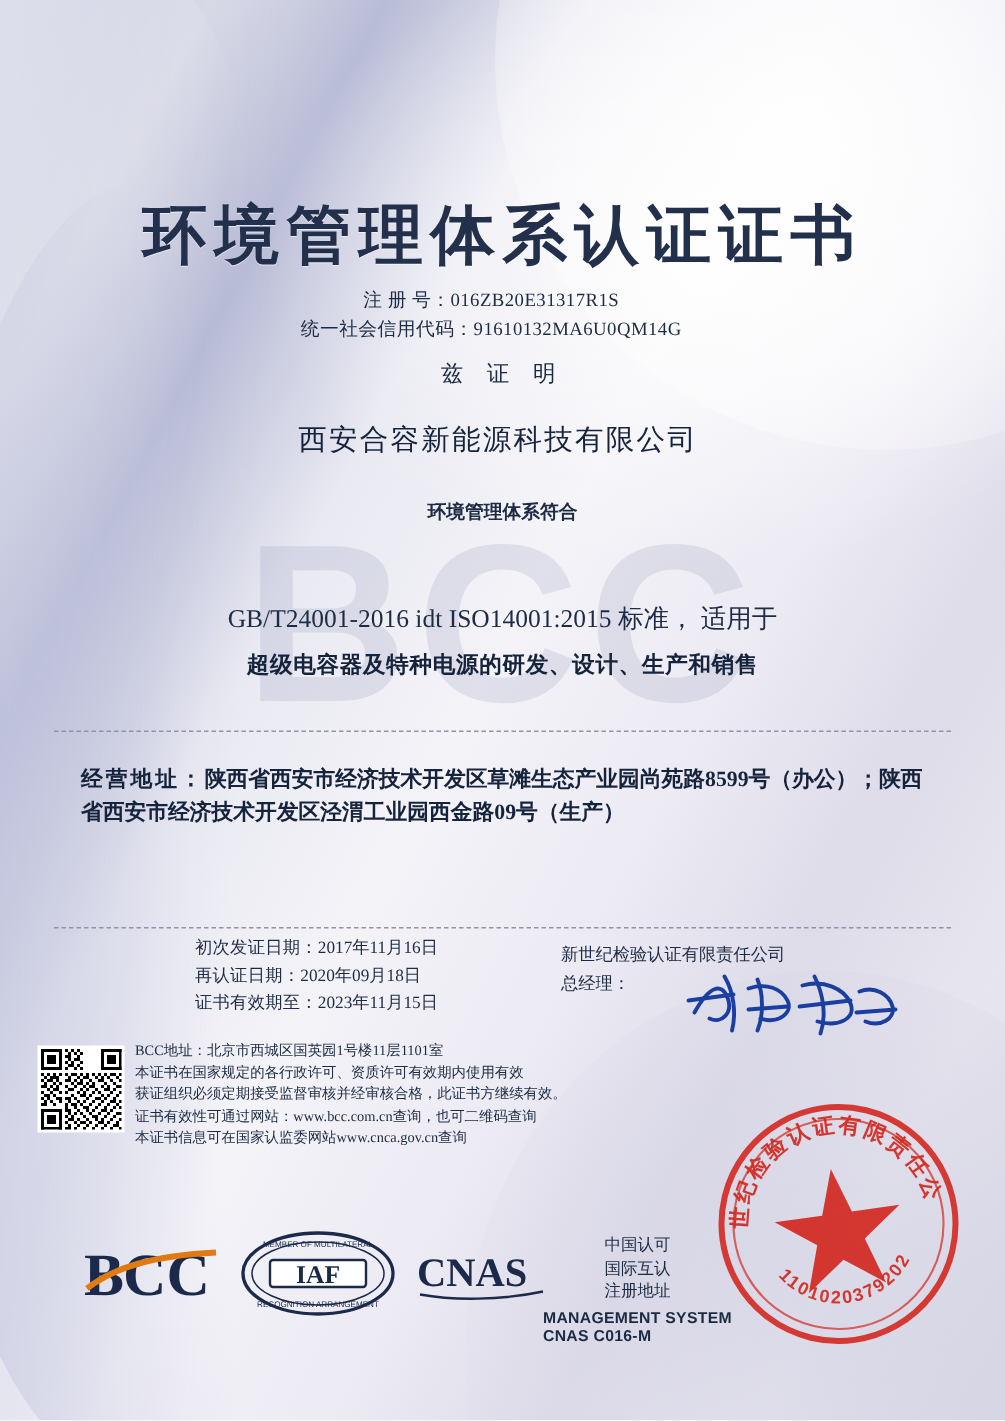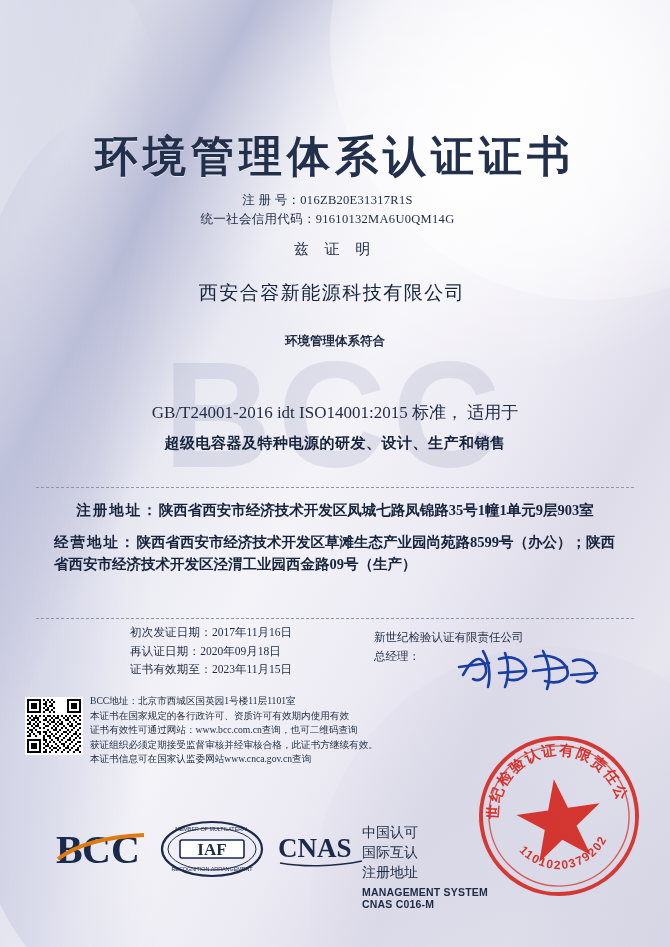--- a/index.html
+++ b/index.html
@@ -155,21 +155,21 @@
     height:72px;
   }
   .logo-bcc { position:absolute; left:56px; top:8px; }
   .logo-iaf  { position:absolute; left:160px; top:2px; }
   .logo-cnas { position:absolute; left:278px; top:6px; }
   .cnas-text {
     position:absolute; left:362px; top:6px;
     font-family:"Liberation Sans", sans-serif;
     color:#1b2a42;
   }
-  .cnas-cn { font-size:14px; line-height:1.42; }
+  .cnas-cn { font-size:11px; line-height:1.42;text-align:center; }
   .cnas-en { font-size:10.5px; font-weight:bold; margin-top:3px; letter-spacing:0.2px;}
   .cnas-code { font-size:10.5px; font-weight:bold; letter-spacing:0.2px;}
   .nowrap { white-space:nowrap; }
 </style>
 </head>
 <body>
 
 <div id="cert">
 
   <div class="swirl s1"></div>
@@ -195,23 +195,20 @@
     <div class="company">西安合容新能源科技有限公司</div>
 
     <div class="std1">环境管理体系符合</div>
     <div class="std2">GB/T24001-2016 idt ISO14001:2015 标准，  适用于</div>
 
     <div class="scope">超级电容器及特种电源的研发、设计、生产和销售</div>
 
     <div class="dash dash-top"></div>
 
     <div class="addr-block">
-      <div class="addr-row r1">
-        <span class="lbl">注册地址：</span><span class="val">陕西省西安市经济技术开发区凤城七路凤锦路35号1幢1单元9层903室</span>
-      </div>
       <div class="addr-row r2">
         <span class="lbl">经营地址：</span><span class="val">陕西省西安市经济技术开发区草滩生态产业园尚苑路8599号（办公）；陕西省西安市经济技术开发区泾渭工业园西金路09号（生产）</span>
       </div>
     </div>
 
     <div class="dash dash-bot"></div>
 
     <div class="dates">
       <div><span class="d-lbl">初次发证日期：</span><span>2017年11月16日</span></div>
       <div><span class="d-lbl">再认证日期：</span><span>2020年09月18日</span></div>
@@ -237,22 +234,22 @@
           <path d="M88,6 C94,18 96,32 92,44"></path>
           <path d="M118,16 C128,12 138,18 140,26 C142,34 132,40 122,36"></path>
           <path d="M116,30 L142,28"></path>
         </g>
       </svg>
     </div>
 
     <div class="legal">
       <div>BCC地址：北京市西城区国英园1号楼11层1101室</div>
       <div>本证书在国家规定的各行政许可、资质许可有效期内使用有效</div>
+      <div>获证组织必须定期接受监督审核并经审核合格，此证书方继续有效。</div>
       <div>证书有效性可通过网站：www.bcc.com.cn查询，也可二维码查询</div>
-      <div>获证组织必须定期接受监督审核并经审核合格，此证书方继续有效。</div>
       <div>本证书信息可在国家认监委网站www.cnca.gov.cn查询</div>
     </div>
 
     <div class="qr">
       <svg width="54" height="54" viewBox="0 0 27 27" shape-rendering="crispEdges">
         <rect width="27" height="27" fill="#fff"></rect>
         <g fill="#000">
           <rect x="0" y="0" width="7" height="1"></rect>
             <rect x="0" y="6" width="7" height="1"></rect>
           <rect x="0" y="0" width="1" height="7"></rect>

